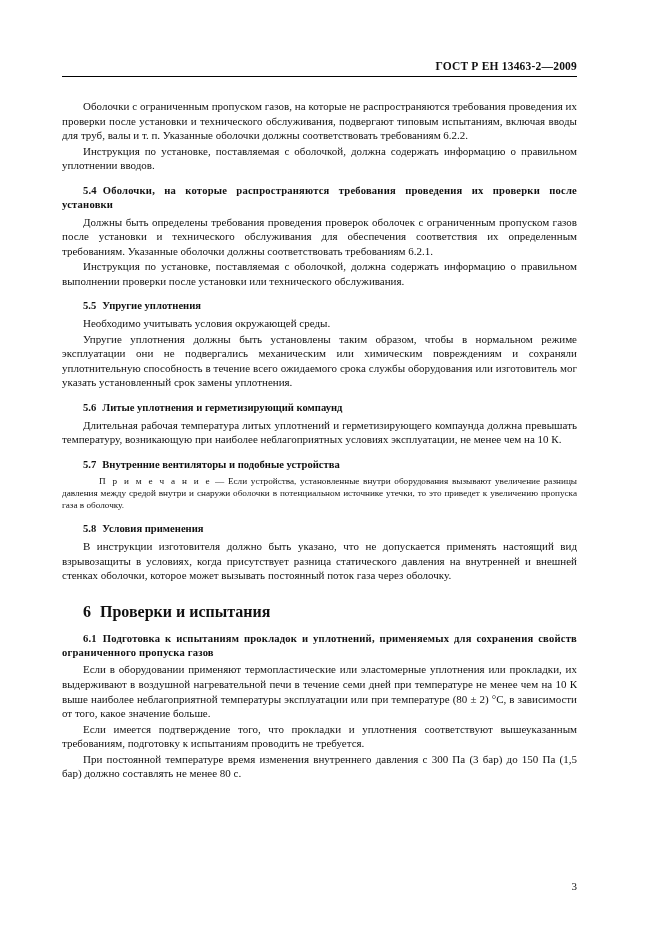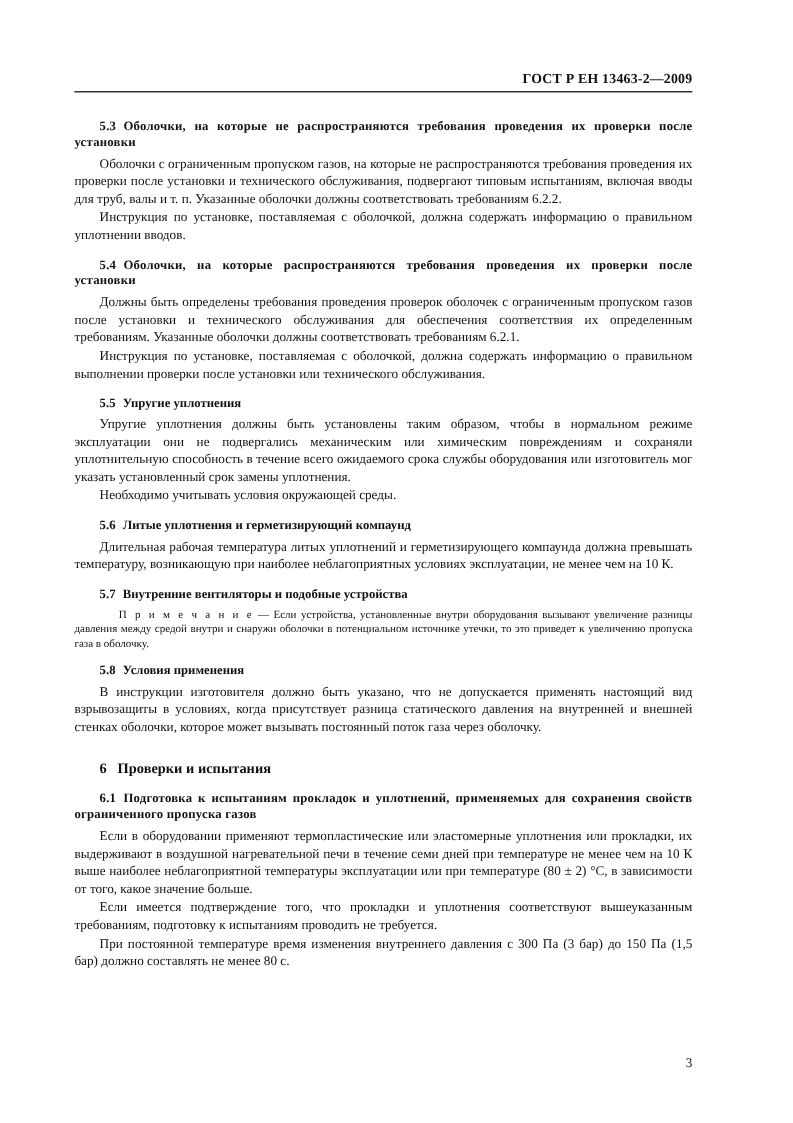--- a/index.html
+++ b/index.html
@@ -51,21 +51,21 @@
     line-height: 1.32;
     text-align: justify;
     margin: 11px 0 3px 0;
     text-indent: 21px;
   }
   .sec-head .num {
     margin-right: 6px;
   }
   .clause-head {
     font-weight: bold;
-    font-size: 12px;
+    font-size: 16px;
     margin: 20px 0 10px 0;
     text-indent: 21px;
   }
   .clause-head .num {
     margin-right: 9px;
   }
   .note {
     font-size: 9.2px;
     line-height: 1.32;
     text-align: justify;
@@ -87,37 +87,34 @@
   }
 </style>
 </head>
 <body>
 
 <div class="page">
 
   <div class="header">ГОСТ Р ЕН 13463-2—2009</div>
   <hr class="header-rule">
 
-  <div class="sec-head sp-wide">
-    <span class="num">5.3</span><span>Оболочки, на которые не распространяются требования проведения их проверки после установки</span>
-  </div>
   <p class="body-p">Оболочки с ограниченным пропуском газов, на которые не распространяются требования проведения их проверки после установки и технического обслуживания, подвергают типовым испытаниям, включая вводы для труб, валы и т. п. Указанные оболочки должны соответствовать требованиям 6.2.2.</p>
   <p class="body-p">Инструкция по установке, поставляемая с оболочкой, должна содержать информацию о правильном уплотнении вводов.</p>
 
   <div class="sec-head sp-wide">
     <span class="num">5.4</span><span>Оболочки, на которые распространяются требования проведения их проверки после установки</span>
   </div>
   <p class="body-p">Должны быть определены требования проведения проверок оболочек с ограниченным пропуском газов после установки и технического обслуживания для обеспечения соответствия их определенным требованиям. Указанные оболочки должны соответствовать требованиям 6.2.1.</p>
   <p class="body-p">Инструкция по установке, поставляемая с оболочкой, должна содержать информацию о правильном выполнении проверки после установки или технического обслуживания.</p>
 
   <div class="sec-head">
     <span class="num">5.5</span><span>Упругие уплотнения</span>
   </div>
+  <p class="body-p">Необходимо учитывать условия окружающей среды.</p>
   <p class="body-p">Упругие уплотнения должны быть установлены таким образом, чтобы в нормальном режиме эксплуатации они не подвергались механическим или химическим повреждениям и сохраняли уплотнительную способность в течение всего ожидаемого срока службы оборудования или изготовитель мог указать установленный срок замены уплотнения.</p>
-  <p class="body-p">Необходимо учитывать условия окружающей среды.</p>
 
   <div class="sec-head">
     <span class="num">5.6</span><span>Литые уплотнения и герметизирующий компаунд</span>
   </div>
   <p class="body-p">Длительная рабочая температура литых уплотнений и герметизирующего компаунда должна превышать температуру, возникающую при наиболее неблагоприятных условиях эксплуатации, не менее чем на 10 К.</p>
 
   <div class="sec-head">
     <span class="num">5.7</span><span>Внутренние вентиляторы и подобные устройства</span>
   </div>
   <p class="note">

